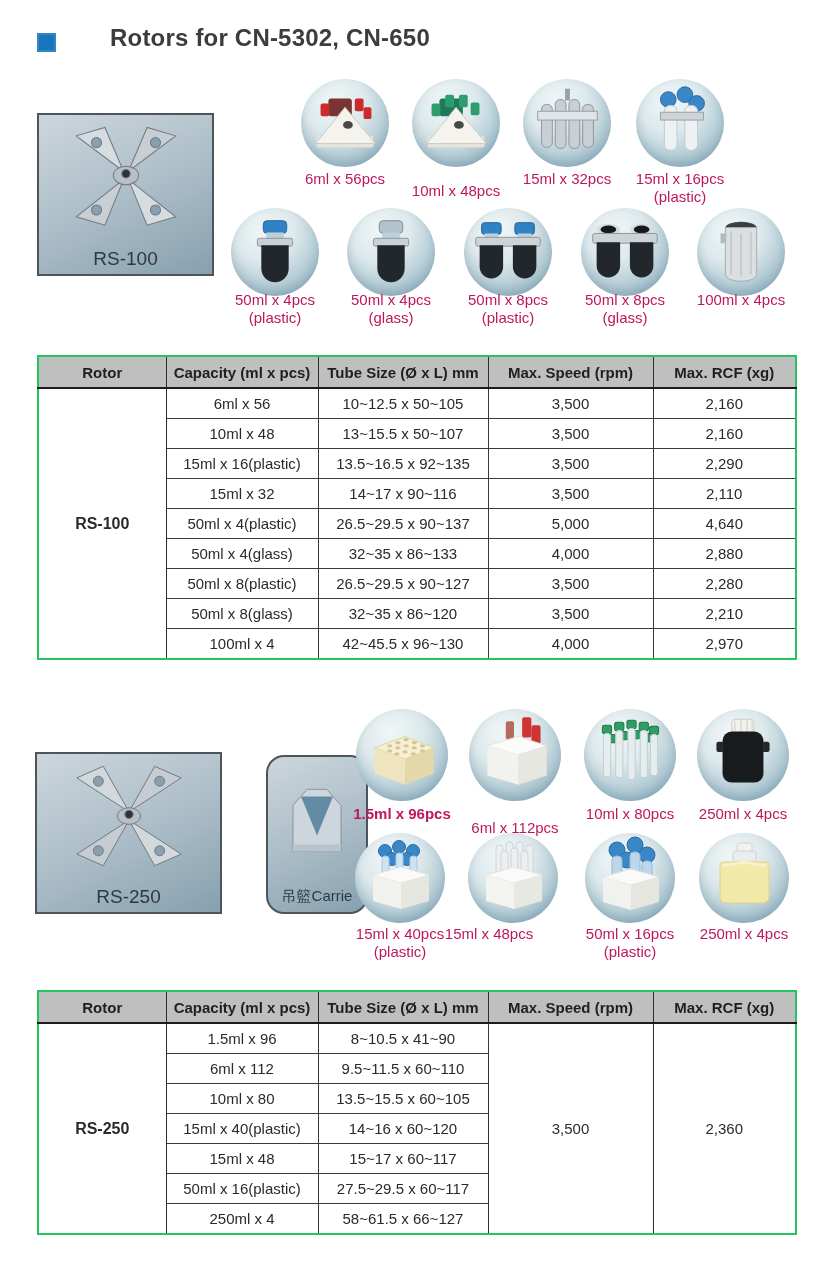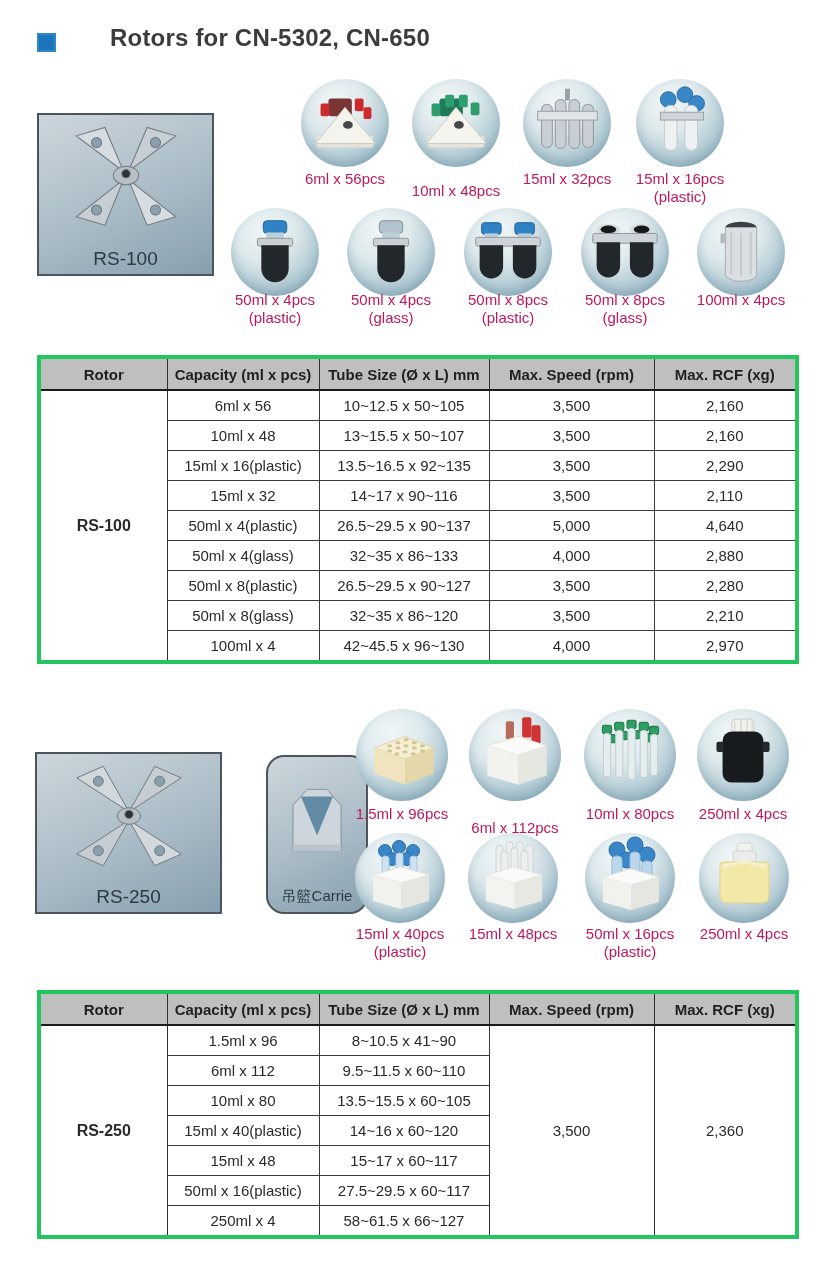--- a/index.html
+++ b/index.html
@@ -24,21 +24,21 @@
   .circle{
     position:absolute;border-radius:50%;overflow:hidden;
     background:radial-gradient(circle at 38% 26%,#f1f6f7 0%,#dde9ec 36%,#a9c4cf 74%,#7aa2b4 100%);
     box-shadow:inset 0 -5px 10px rgba(80,120,140,.28);
   }
   .circle svg{width:100%;height:100%;display:block;}
   .cap{position:absolute;text-align:center;font-size:15px;color:#be185d;line-height:1.22;}
   
   table.spec{
     position:absolute;border-collapse:collapse;table-layout:fixed;width:758px;
-    font-size:15px;color:#2a2a2a;border:4px solid #22c55e;
+    font-size:15px;color:#2a2a2a;border:2px solid #22c55e;
   }
   .spec th{
     background:#bfbfbf;font-weight:600;height:30px;border:1px solid #2e2e2e;
     font-size:15px;color:#1f1f1f;padding:0;
   }
   .spec thead tr{border-bottom:2px solid #1c1c1c;}
   .spec td{height:29px;text-align:center;border:1px solid #3a3a3a;padding:0;}
   .spec td.rotor-cell{font-weight:700;font-size:16px;border:1px solid #2e2e2e;}
 </style>
 </head>
@@ -370,21 +370,21 @@
 <div class="circle" style="left:697px;top:709px;width:92px;height:92px;">
   <svg viewBox="0 0 90 90">
     <rect x="34" y="10" width="22" height="14" rx="4" fill="#f1f1ee" stroke="#cfcfca"></rect>
     <path d="M37 12 v10 M43 11 v12 M49 11 v12 M54 12 v10" stroke="#d8d8d2" stroke-width="1.4"></path>
     <rect x="25" y="22" width="40" height="50" rx="9" fill="#181b1e"></rect>
     <rect x="19" y="32" width="7" height="10" rx="2" fill="#24282c"></rect>
     <rect x="64" y="32" width="7" height="10" rx="2" fill="#24282c"></rect>
   </svg>
 </div>
 
-<div class="cap" style="left:337px;top:805px;width:130px;">
+<div class="cap" style="left:337px;top:805px;width:130px;font-weight:bold;">
   <div>1.5ml x 96pcs</div>
     <div></div>
 </div>
 <div class="cap" style="left:450px;top:819px;width:130px;">
   <div>6ml x 112pcs</div>
     <div></div>
 </div>
 <div class="cap" style="left:565px;top:805px;width:130px;">
   <div>10ml x 80pcs</div>
     <div></div>
@@ -453,21 +453,21 @@
     <rect x="34" y="18" width="23" height="11" rx="3" fill="#ebecec" stroke="#d0d1d1"></rect>
     <path d="M24 29 h43 a3 3 0 0 1 3 3 v32 a6 6 0 0 1 -6 6 h-37 a6 6 0 0 1 -6 -6 v-32 a3 3 0 0 1 3 -3 Z" fill="#f2e9a9" stroke="#ded28e"></path>
     <path d="M24 33 L45 29 L67 33" fill="none" stroke="#f8f2c8" stroke-width="3"></path>
   </svg>
 </div>
 
 <div class="cap" style="left:335px;top:925px;width:130px;">
   <div>15ml x 40pcs</div>
     <div>(plastic)</div>
 </div>
-<div class="cap" style="left:448px;top:925px;width:130px;">
+<div class="cap" style="left:424px;top:925px;width:130px;">
   <div>15ml x 48pcs</div>
     <div></div>
 </div>
 <div class="cap" style="left:565px;top:925px;width:130px;">
   <div>50ml x 16pcs</div>
     <div>(plastic)</div>
 </div>
 <div class="cap" style="left:679px;top:925px;width:130px;">
   <div>250ml x 4pcs</div>
     <div></div>

